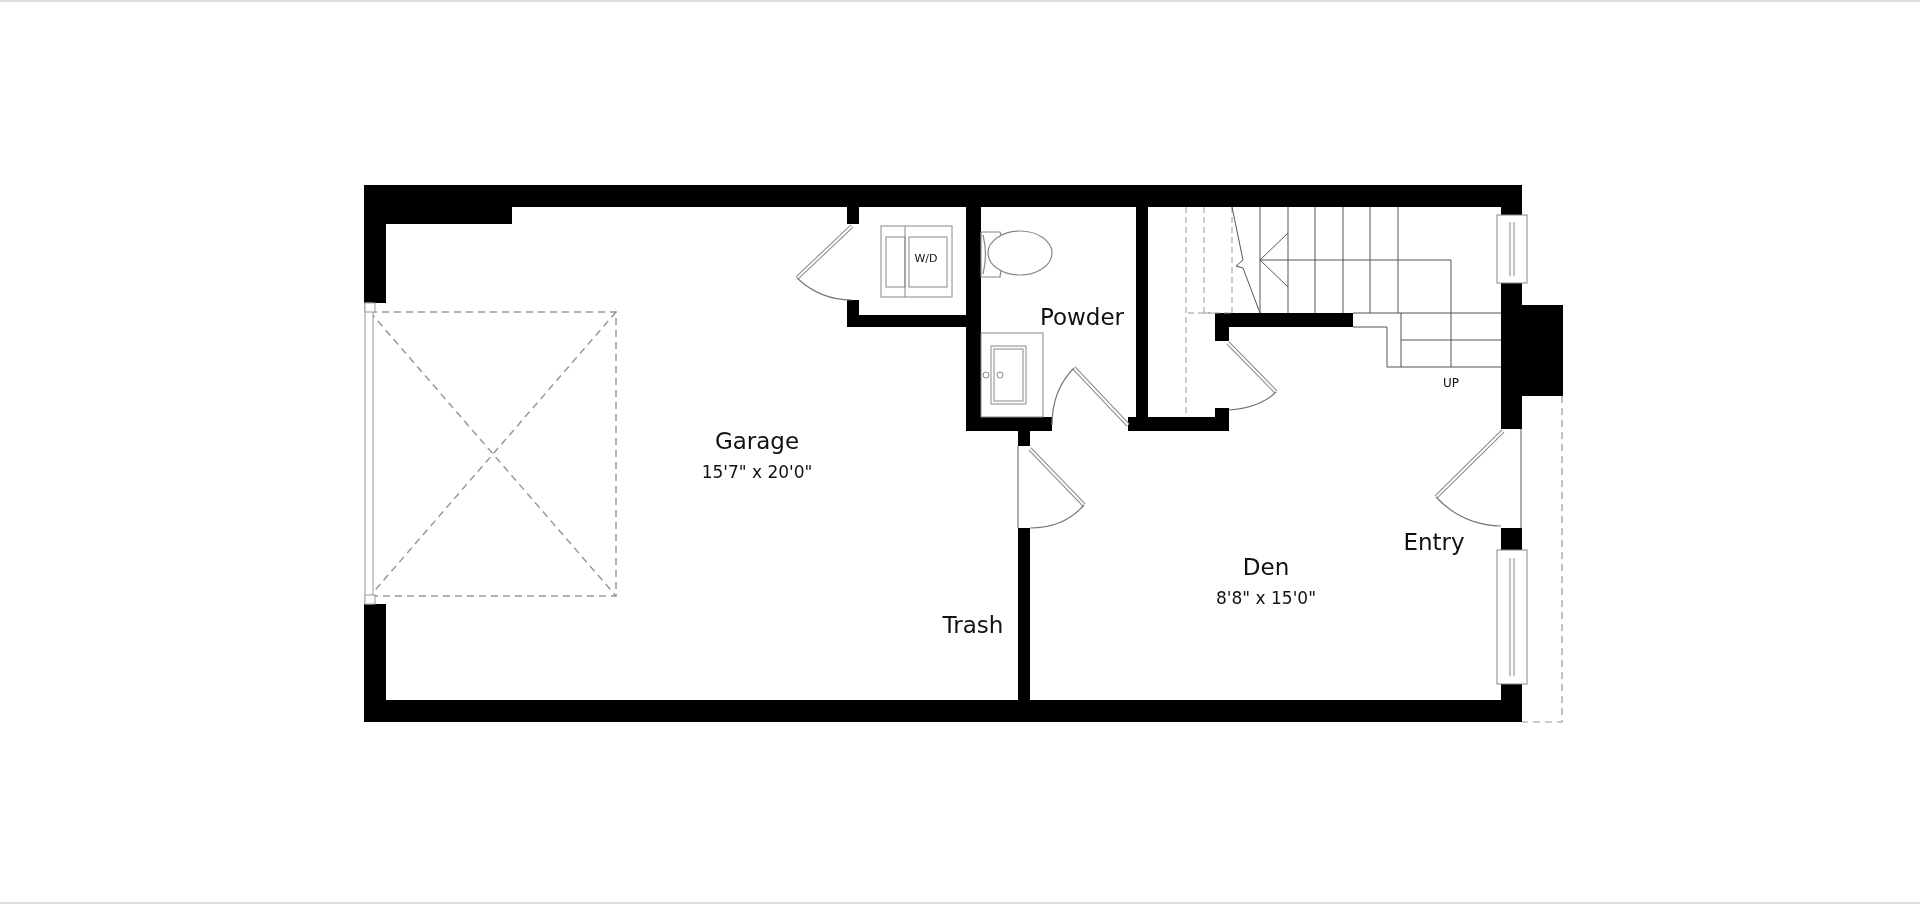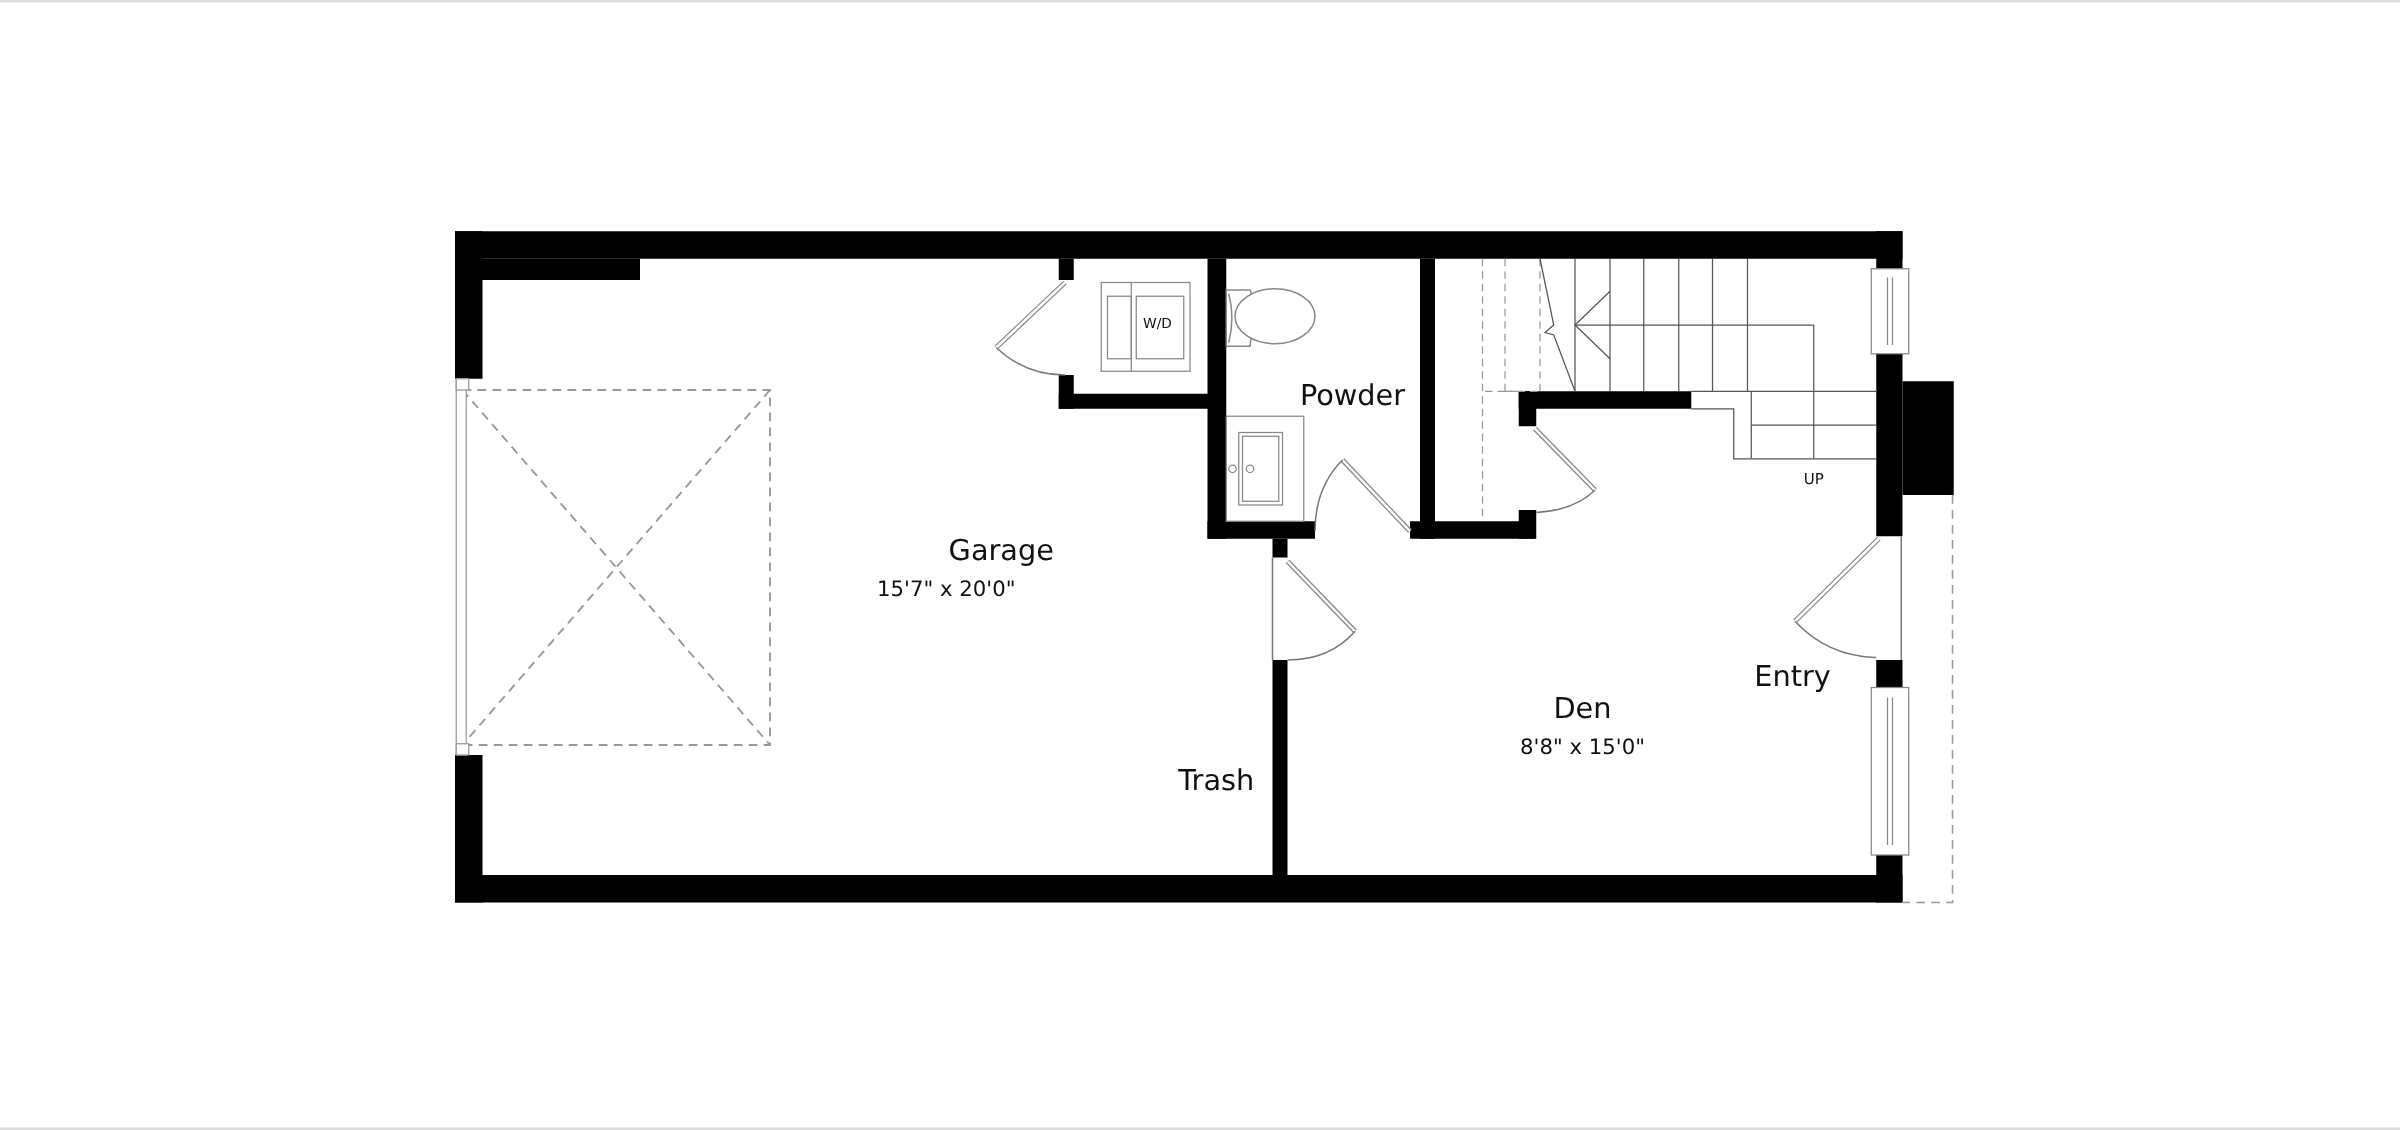--- a/index.html
+++ b/index.html
@@ -140,21 +140,21 @@
     <path d="M1288 233 L1260 260 L1288 287"></path>
     <line x1="1451" y1="260" x2="1451" y2="367"></line>
     <path d="M1353 313 L1501 313"></path>
     <path d="M1353 327 L1387 327 L1387 367 L1401 367"></path>
     <line x1="1401" y1="313" x2="1401" y2="367"></line>
     <line x1="1401" y1="340" x2="1501" y2="340"></line>
     <line x1="1401" y1="367" x2="1501" y2="367"></line>
   </g>
 </svg>
 
-<div class="label room-name" style="left:757px; top:428px;margin-left:44px;">Garage</div>
+<div class="label room-name" style="left:757px; top:428px;">Garage</div>
 <div class="label room-dim" style="left:757px; top:462px;">15'7" x 20'0"</div>
 
 <div class="label room-name" style="left:1266px; top:554px;">Den</div>
 <div class="label room-dim" style="left:1266px; top:588px;">8'8" x 15'0"</div>
 
 <div class="label room-name" style="left:1082px; top:288px;margin-top:16px;">Powder</div>
 <div class="label room-name" style="left:1434px; top:529px;text-align:right;">Entry</div>
 <div class="label room-name" style="left:973px; top:612px;">Trash</div>
 
 <div class="label tiny" style="left:926px; top:252px;">W/D</div>

